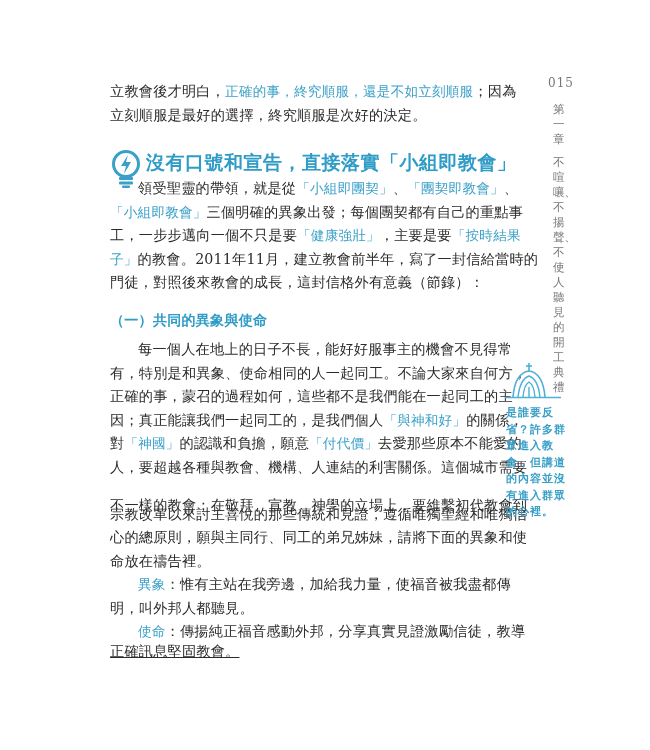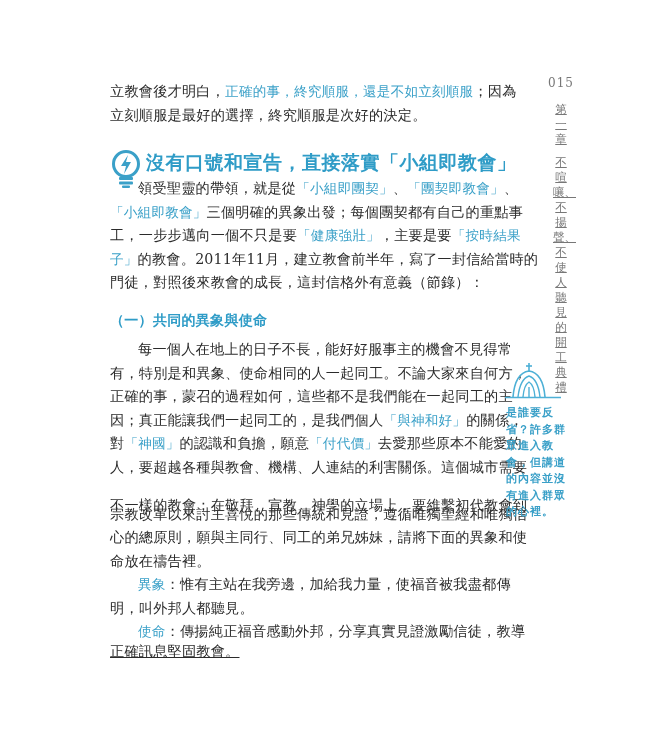--- a/index.html
+++ b/index.html
@@ -11,21 +11,21 @@
           white-space: nowrap; letter-spacing: 0.2px; }
   .hl { color: #3aa0c8; font-family: "DejaVu Sans", "Liberation Sans", sans-serif; font-size: 13.6px; }
   .indent { padding-left: 28px; }
   .h1 { position: absolute; left: 36px; top: 134px; font-size: 19px; font-weight: bold; color: #2f9cc7;
         white-space: nowrap; letter-spacing: 0.5px; }
   .h2 { position: absolute; left: 0; font-size: 14px; font-weight: bold; color: #2f9cc7; white-space: nowrap; letter-spacing: 0.3px; }
   .bulb { position: absolute; left: 110px; top: 133px; width: 32px; height: 40px; }
   .pagenum { position: absolute; left: 548px; top: 60px; font-size: 12px; color: #777; letter-spacing: 1px;
              font-family: "DejaVu Serif", serif; }
   .vtitle { position: absolute; left: 553px; top: 86px; width: 16px; font-size: 11.5px; line-height: 15px;
-            color: #777; text-align: center; word-break: break-all; text-decoration: underline; }
+            color: #777; word-break: break-all; }
   .vtitle .gap { display: block; height: 8px; }
   .church { position: absolute; left: 505px; top: 347px; width: 60px; height: 36px; }
   .sidenote { position: absolute; left: 506px; top: 389px; width: 62px; font-family: "DejaVu Sans", "Liberation Sans", sans-serif;
               font-size: 11px; line-height: 16.5px; color: #3aa0c8; font-weight: bold; letter-spacing: 1px; word-break: break-all; }
 </style>
 </head>
 <body>
 
 <div class="page">
 

